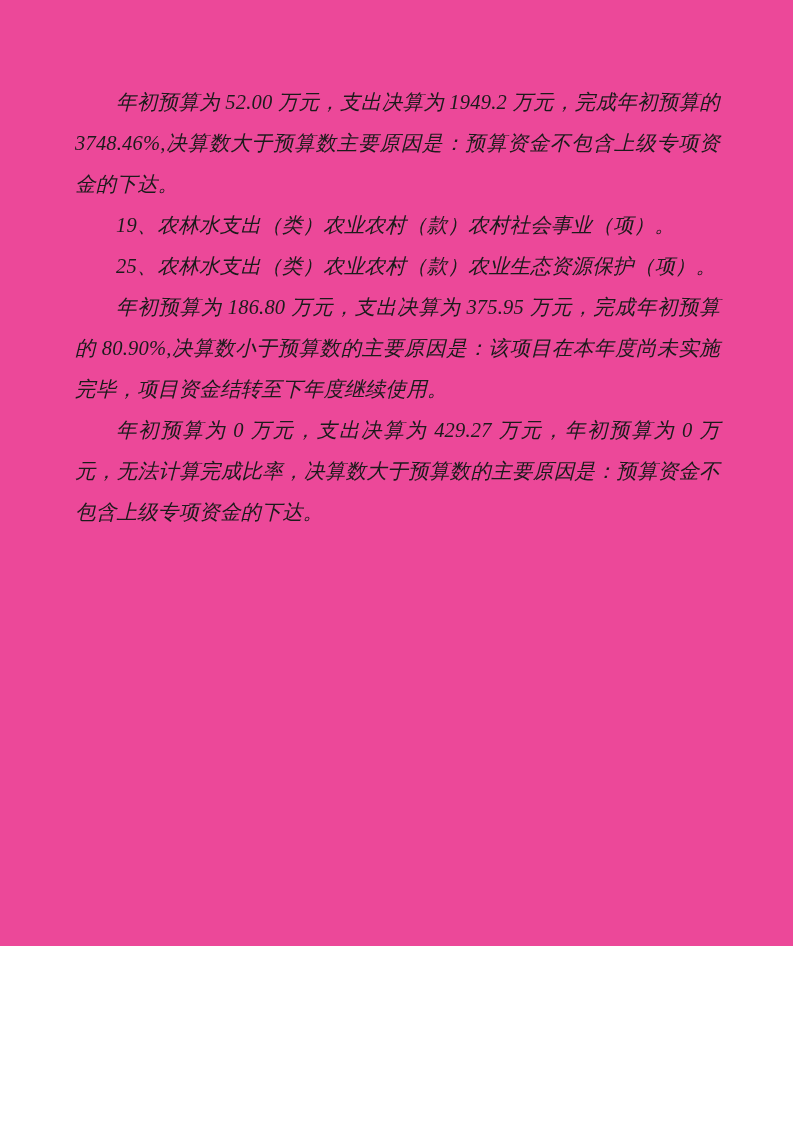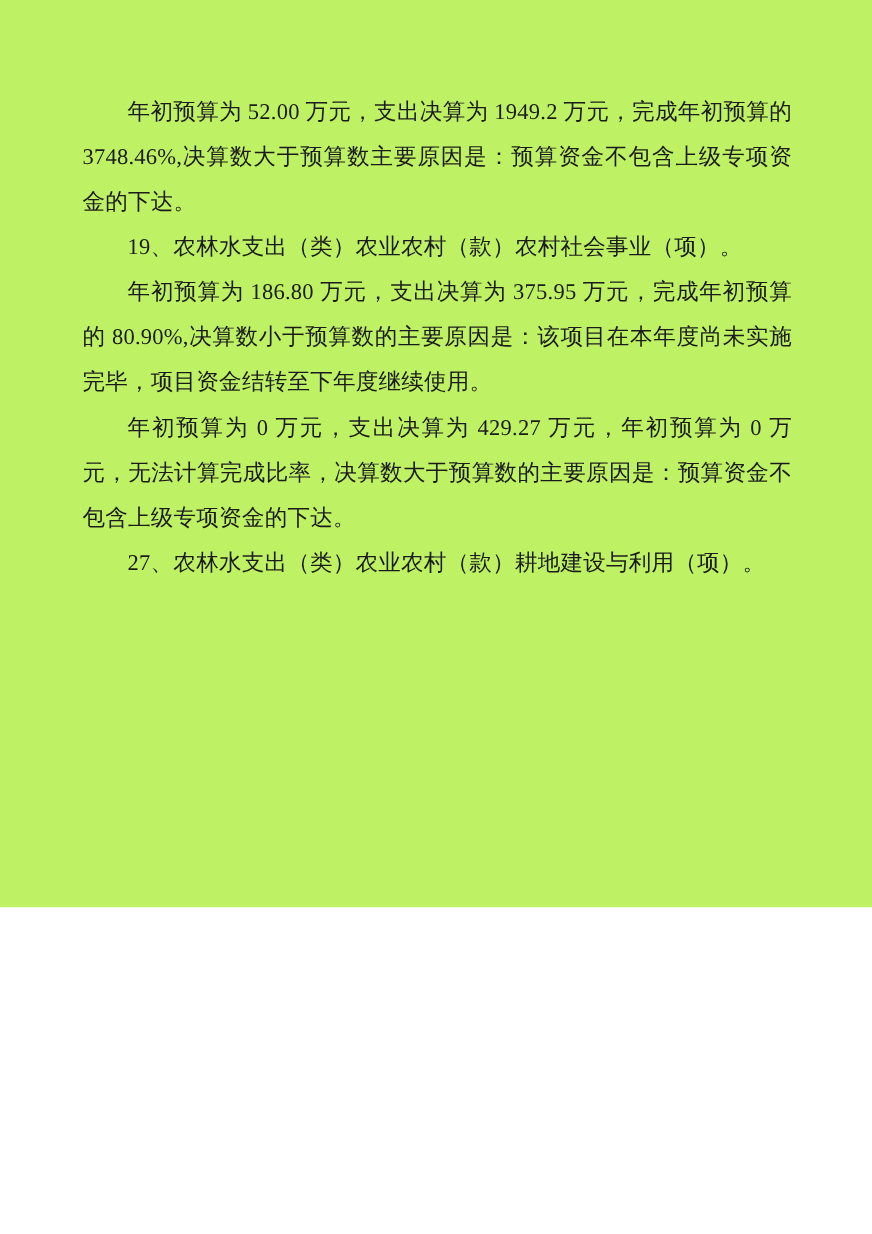--- a/index.html
+++ b/index.html
@@ -4,25 +4,26 @@
 <title>Document</title>
 <style>
   html, body {
     margin: 0;
     padding: 0;
     background: #ffffff;
   }
   .page {
     position: relative;
     width: 793px;
-    height: 825px;
+    height: 946px;
     margin: 0 auto;
-    background: #bef264;
+    background: #ec4899;
     box-sizing: border-box;
     overflow: hidden;
+    font-style: italic;
   }
   .content {
     position: absolute;
     left: 75px;
     top: 82px;
     width: 645px;
   }
   .para {
     font-family: "Liberation Serif", "DejaVu Serif", serif;
     font-size: 20.5px;
@@ -48,17 +49,17 @@
     letter-spacing: 1px;
   }
 </style>
 </head>
 <body>
 
 <div class="page">
   <div class="content">
     <p class="para indent">年初预算为 52.00 万元，支出决算为 1949.2 万元，完成年初预算的 3748.46%,决算数大于预算数主要原因是：预算资金不包含上级专项资金的下达。</p>
     <p class="para indent">19、农林水支出（类）农业农村（款）农村社会事业（项）。</p>
+    <p class="para indent">25、农林水支出（类）农业农村（款）农业生态资源保护（项）。</p>
     <p class="para indent">年初预算为 186.80 万元，支出决算为 375.95 万元，完成年初预算的 80.90%,决算数小于预算数的主要原因是：该项目在本年度尚未实施完毕，项目资金结转至下年度继续使用。</p>
     <p class="para indent">年初预算为 0 万元，支出决算为 429.27 万元，年初预算为 0 万元，无法计算完成比率，决算数大于预算数的主要原因是：预算资金不包含上级专项资金的下达。</p>
-    <p class="para indent">27、农林水支出（类）农业农村（款）耕地建设与利用（项）。</p>
   </div>
 </div>
 
 </body></html>

